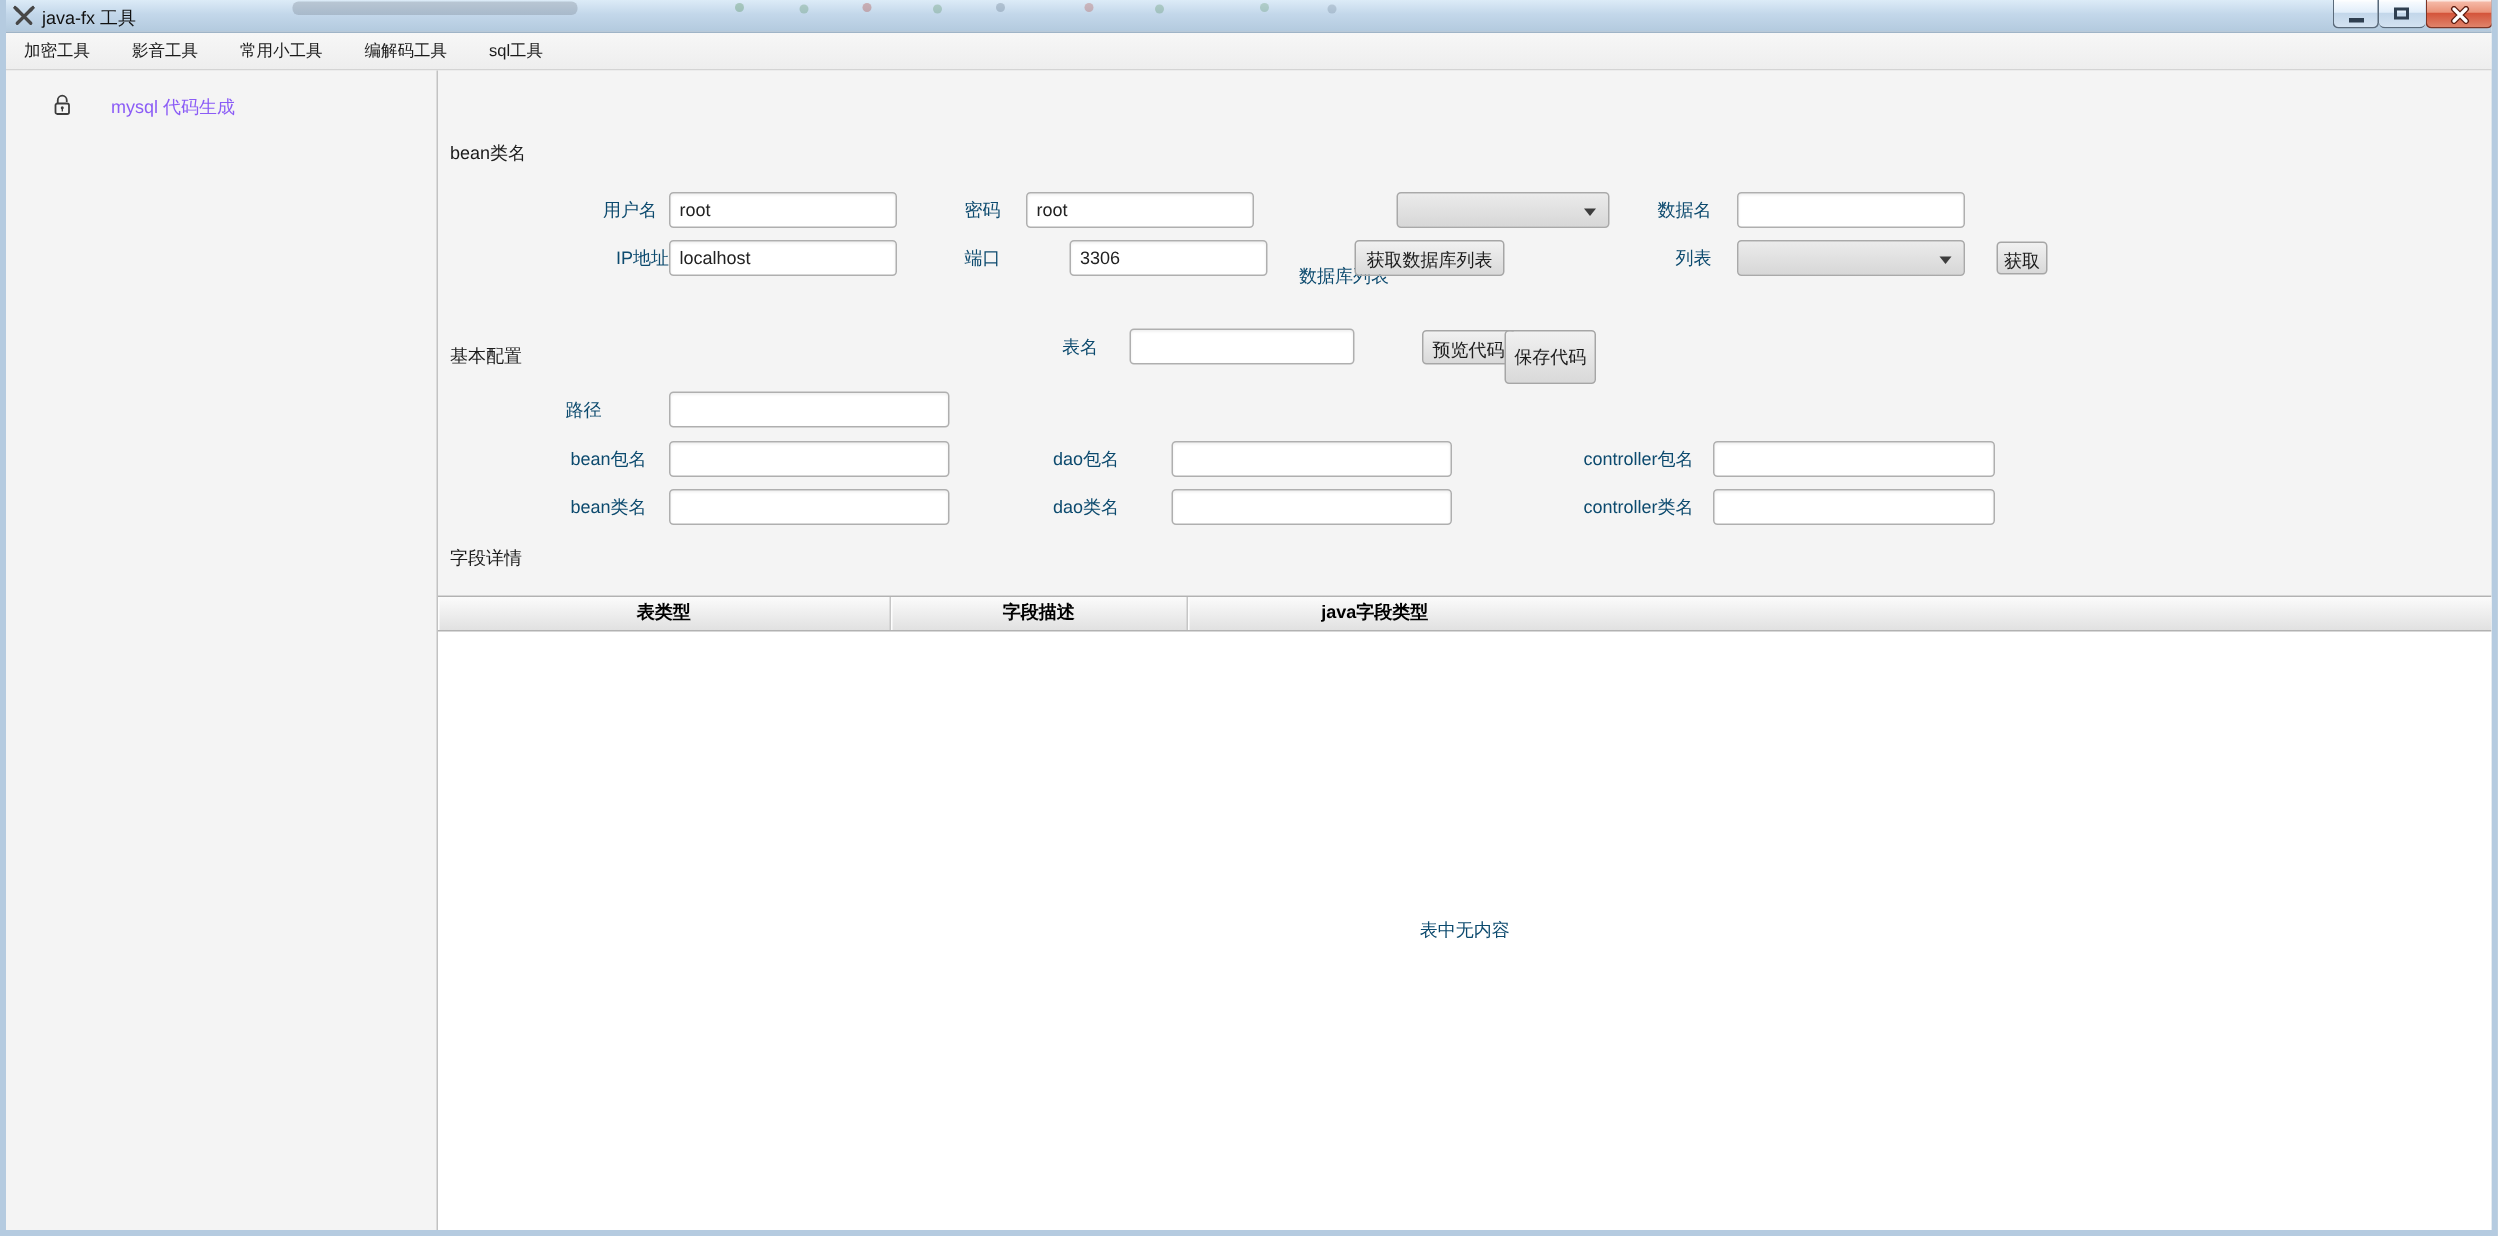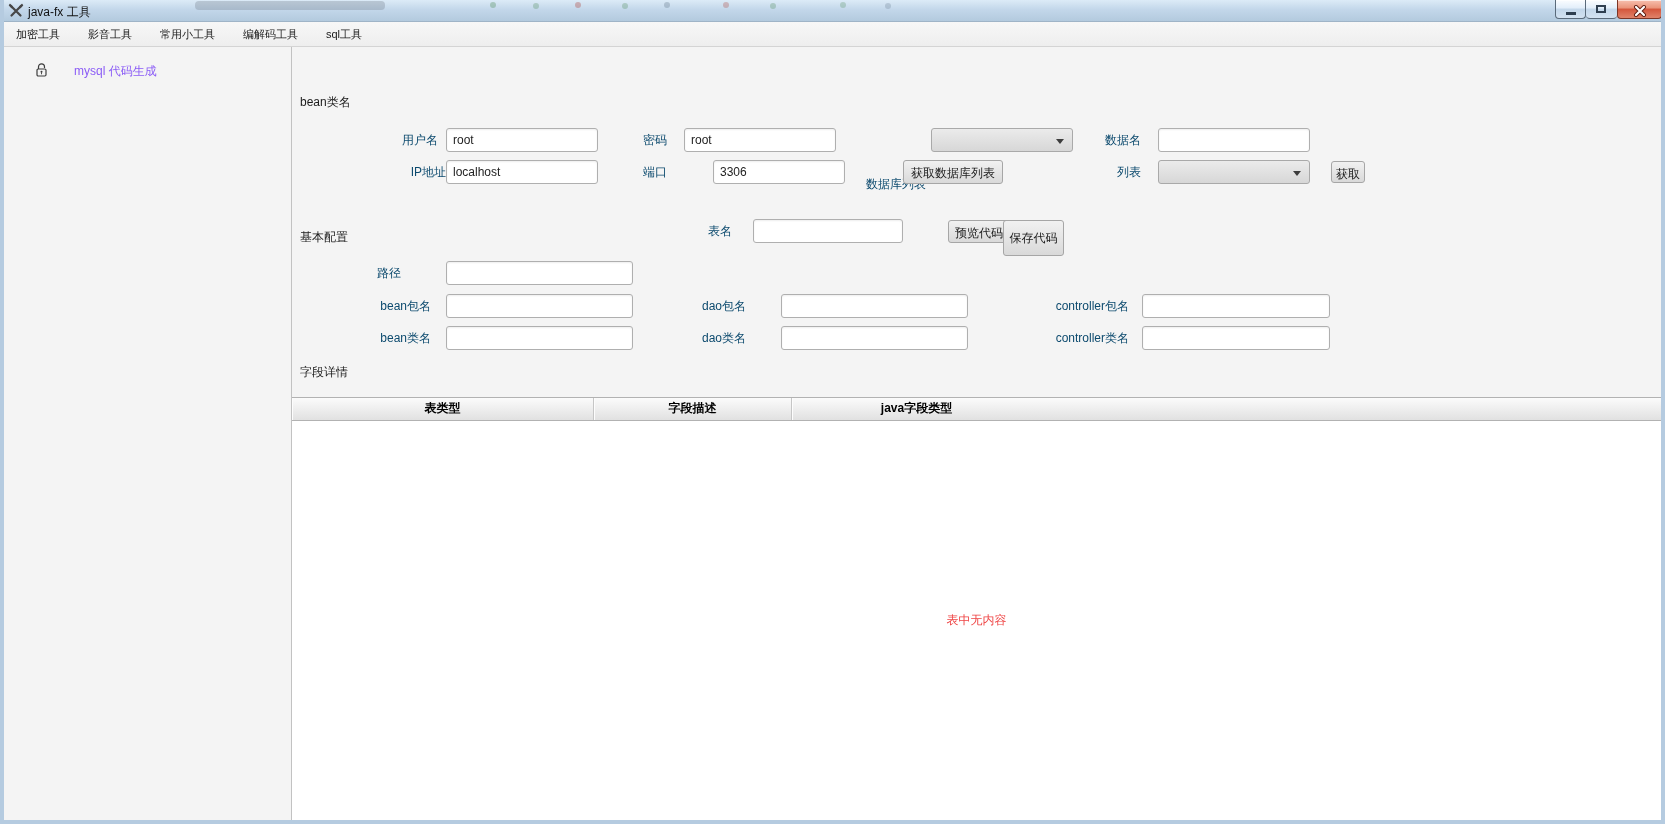--- a/index.html
+++ b/index.html
@@ -100,21 +100,21 @@
     border-bottom:1px solid #b2b2b2;
   }
   .th {
     height:100%; line-height:21px; text-align:center; font-size:12px; font-weight:bold; color:#000;
     border-right:1px solid #c6c6c6; box-shadow:inset 1px 0 0 #fdfdfd; cursor:default;
   }
   .th:last-child { border-right:none; }
   .tbody {
     height:399px; display:flex; align-items:center; justify-content:center;
   }
-  .placeholder { font-size:12px; color:#ef4444; }
+  .placeholder { font-size:12px; color:#0c4a6e; }
 </style>
 </head>
 <body>
 
 <div class="window">
 
   <div class="titlebar">
     <div class="tb-art" style="left:195px;top:1px;width:190px;height:9px;background:rgba(110,120,132,.30);"></div>
     <div class="tb-art" style="left:490px;top:2px;width:6px;height:6px;background:rgba(80,140,90,.35);"></div>
     <div class="tb-art" style="left:533px;top:3px;width:6px;height:6px;background:rgba(80,140,90,.30);"></div>

